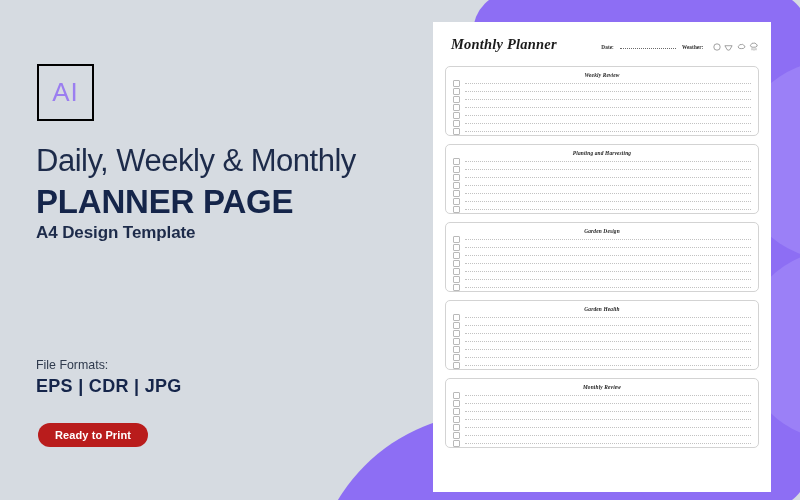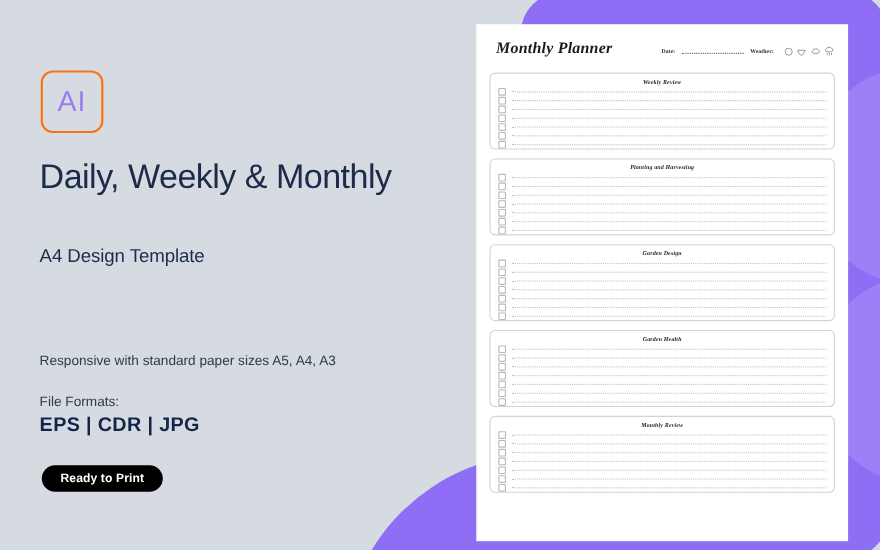--- a/index.html
+++ b/index.html
@@ -85,42 +85,42 @@
   .line{
     flex:1;margin-left:5px;height:1px;
     border-bottom:1px dotted #c2c2c2;
   }
 
   
   .left{position:absolute;left:0;top:0;width:433px;height:500px;}
 
   .ai-badge{
     position:absolute;left:37px;top:64px;width:53px;height:53px;
-    border:2px solid #f97316;border-radius:11px;
+    border:2px solid #000000;border-radius:0;
     display:flex;align-items:center;justify-content:center;
   }
   .ai-badge span{
     font-family:"Liberation Sans", sans-serif;
     font-size:26px;color:#9b7ef0;letter-spacing:1px;line-height:1;
     transform:translateY(-1px);
   }
 
   .h1{
     position:absolute;left:36px;top:143px;
     font-size:31px;color:#1d2b4a;font-weight:400;
     letter-spacing:-.5px;white-space:nowrap;
   }
   .h2{
     position:absolute;left:36px;top:183px;
     font-size:33px;color:#15254a;font-weight:bold;
     letter-spacing:-.2px;white-space:nowrap;
   }
   .h3{
     position:absolute;left:36px;top:223px;
-    font-size:17px;color:#1d2b4a;font-weight:normal;
+    font-size:17px;color:#1d2b4a;font-weight:bold;
     letter-spacing:-.1px;white-space:nowrap;
   }
 
   .para{
     position:absolute;left:36px;top:264px;width:380px;
     font-size:12.4px;color:#2f3a4d;line-height:17px;
   }
   .para2{
     position:absolute;left:36px;top:320px;width:380px;
     font-size:12.4px;color:#2f3a4d;line-height:17px;
@@ -128,21 +128,21 @@
   .formats-label{
     position:absolute;left:36px;top:358px;
     font-size:12.4px;color:#2f3a4d;text-align:right;
   }
   .formats-value{
     position:absolute;left:36px;top:376px;
     font-size:18px;color:#15254a;font-weight:bold;letter-spacing:.3px;
   }
   .cta{
     position:absolute;left:38px;top:423px;
-    background:#000000;color:#fff;border:none;
+    background:#b91c1c;color:#fff;border:none;
     border-radius:14px;padding:6px 17px;
     font-size:11px;font-weight:bold;font-family:"Liberation Sans", sans-serif;
     letter-spacing:.1px;cursor:pointer;
   }
 </style>
 </head>
 <body>
 
 <div id="stage">
 
@@ -151,23 +151,23 @@
   <div class="blob-b"></div>
   <div class="corner-circle"></div>
 
   <div class="left">
 
     <div class="ai-badge">
       <span>AI</span>
     </div>
 
     <div class="h1">Daily, Weekly &amp; Monthly</div>
+    <div class="h2">PLANNER PAGE</div>
     <div class="h3">A4 Design Template</div>
 
-    <div class="para2">Responsive with standard paper sizes A5, A4, A3</div>
 
     <div class="formats-label">File Formats:</div>
     <div class="formats-value">EPS  | CDR  |  JPG</div>
 
     <button class="cta">Ready to Print</button>
   </div>
 
   <div class="card">
 
     <div class="card-head">

